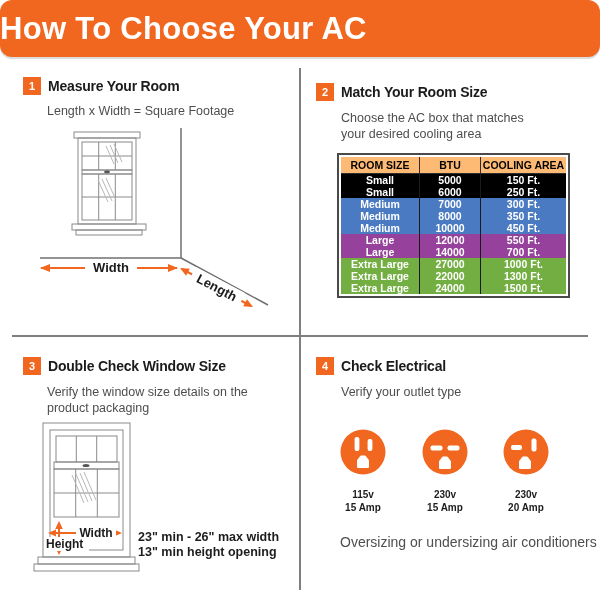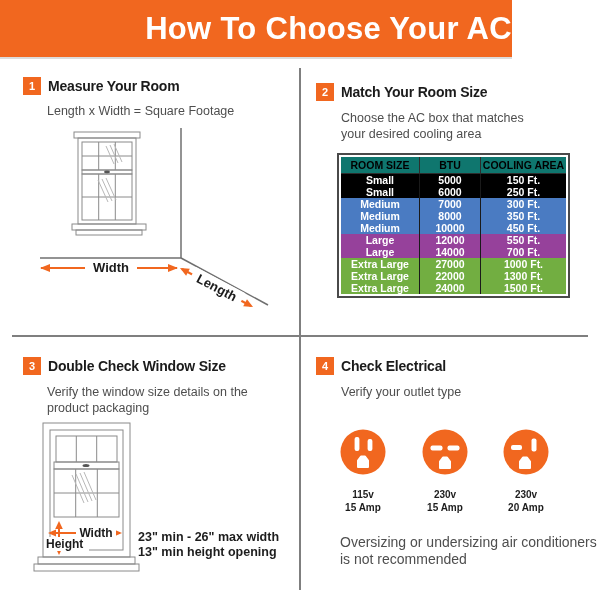--- a/index.html
+++ b/index.html
@@ -3,24 +3,25 @@
 <meta charset="utf-8">
 <style>
   html,body { margin:0; padding:0; background:#fff; }
   .canvas {
     position:relative; width:600px; height:600px; background:#ffffff;
     font-family:"Liberation Sans","DejaVu Sans",sans-serif; overflow:hidden;
     color:#1b1b1b;
   }
   
   .banner {
-    position:absolute; left:0; top:0; width:512px; height:57px;
+    position:absolute; left:0; top:0; width:600px; height:57px;
     background:var(--brand-orange,#F1671F);
-    display:flex; align-items:center; justify-content:flex-end;
+    display:flex; align-items:center; justify-content:flex-start;
     box-shadow:0 2px 0 #dcdcdc;
+    border-radius:12px;
   }
   .banner h1 { margin:0; color:#fff; font-size:31px; font-weight:bold; letter-spacing:.3px; }
 
   
   .divider-v { position:absolute; left:299px; top:68px; width:2px; height:522px; background:var(--divider-gray,#7f7f7f); }
   .divider-h { position:absolute; left:12px; top:335px; width:576px; height:2px; background:var(--divider-gray,#7f7f7f); }
 
   
   .quad { position:absolute; }
   .q1 { left:0;   top:58px;  width:300px; height:277px; }
@@ -67,21 +68,21 @@
   .table-wrap {
     position:absolute; left:37px; top:95px;
     border:2px solid var(--table-border,#4a4a4a); background:#fff; padding:2px;
   }
   .table-wrap table { border-collapse:collapse; table-layout:fixed; }
   .table-wrap th, .table-wrap td {
     font-size:10.5px; font-weight:bold; text-align:center; padding:0;
     overflow:hidden; white-space:nowrap;
   }
   .table-wrap th {
-    width:78px; height:16px; color:#000; background:#0f766e;
+    width:78px; height:16px; color:#000; background:#fdba74;
     border-right:1.5px solid #2d2d2d; border-bottom:1.5px solid #2d2d2d;
   }
   .table-wrap th:nth-child(2){ width:60px; }
   .table-wrap th:nth-child(3){ width:85px; border-right:none; }
   .table-wrap td { height:12px; color:#fff; border-right:1.5px solid #1a1a1a; }
   .table-wrap td:last-child { border-right:none; }
   .row-small  td { background:var(--table-row-small-bg,#000); }
   .row-medium td { background:var(--table-row-medium-bg,#4a7bc2); }
   .row-large  td { background:var(--table-row-large-bg,#96419b); }
   .row-xlarge td { background:var(--table-row-extra-large-bg,#72ae41); }
@@ -331,16 +332,15 @@
         <rect class="slot" x="13" y="21" width="11" height="5" rx="2"></rect>
         <rect class="slot" x="33.5" y="14.5" width="5" height="13" rx="2"></rect>
         <path class="slot" d="M22,44 L32,44 L32,37.5 L29,33.5 L25,33.5 L22,37.5 Z" stroke="#fff" stroke-width="2" stroke-linejoin="round"></path>
       </svg>
       <div class="v">230v</div>
       <div class="a">20 Amp</div>
     </div>
 
     <div class="note">
       <span>Oversizing or undersizing air conditioners</span><br>
-      <span>is not recommended</span>
     </div>
   </section>
 </div>
 
 </body></html>

